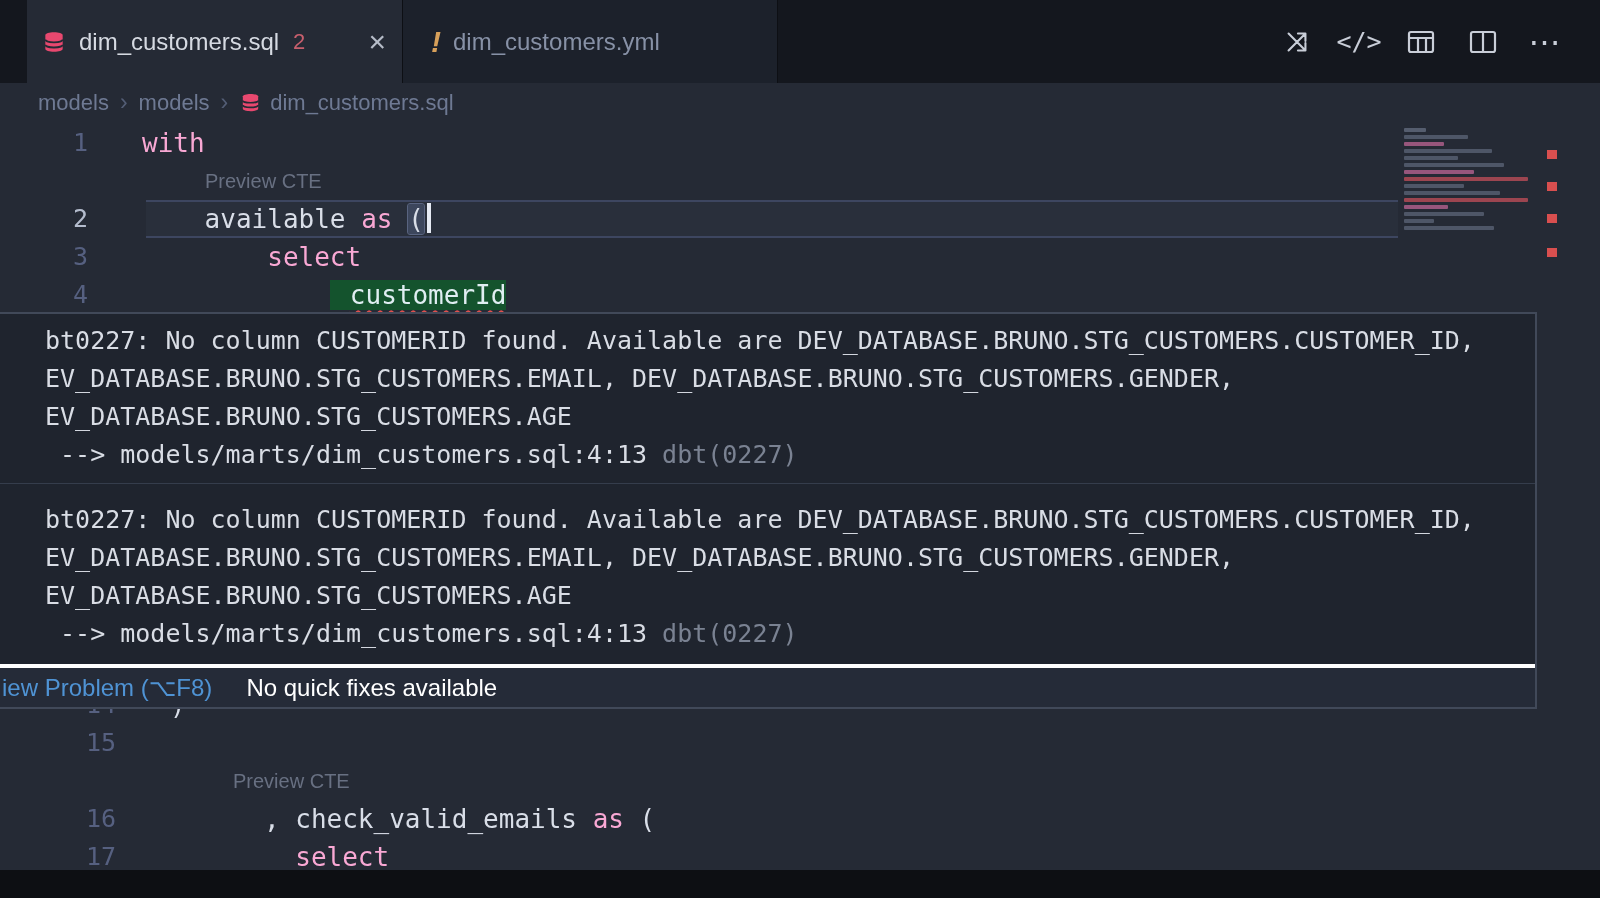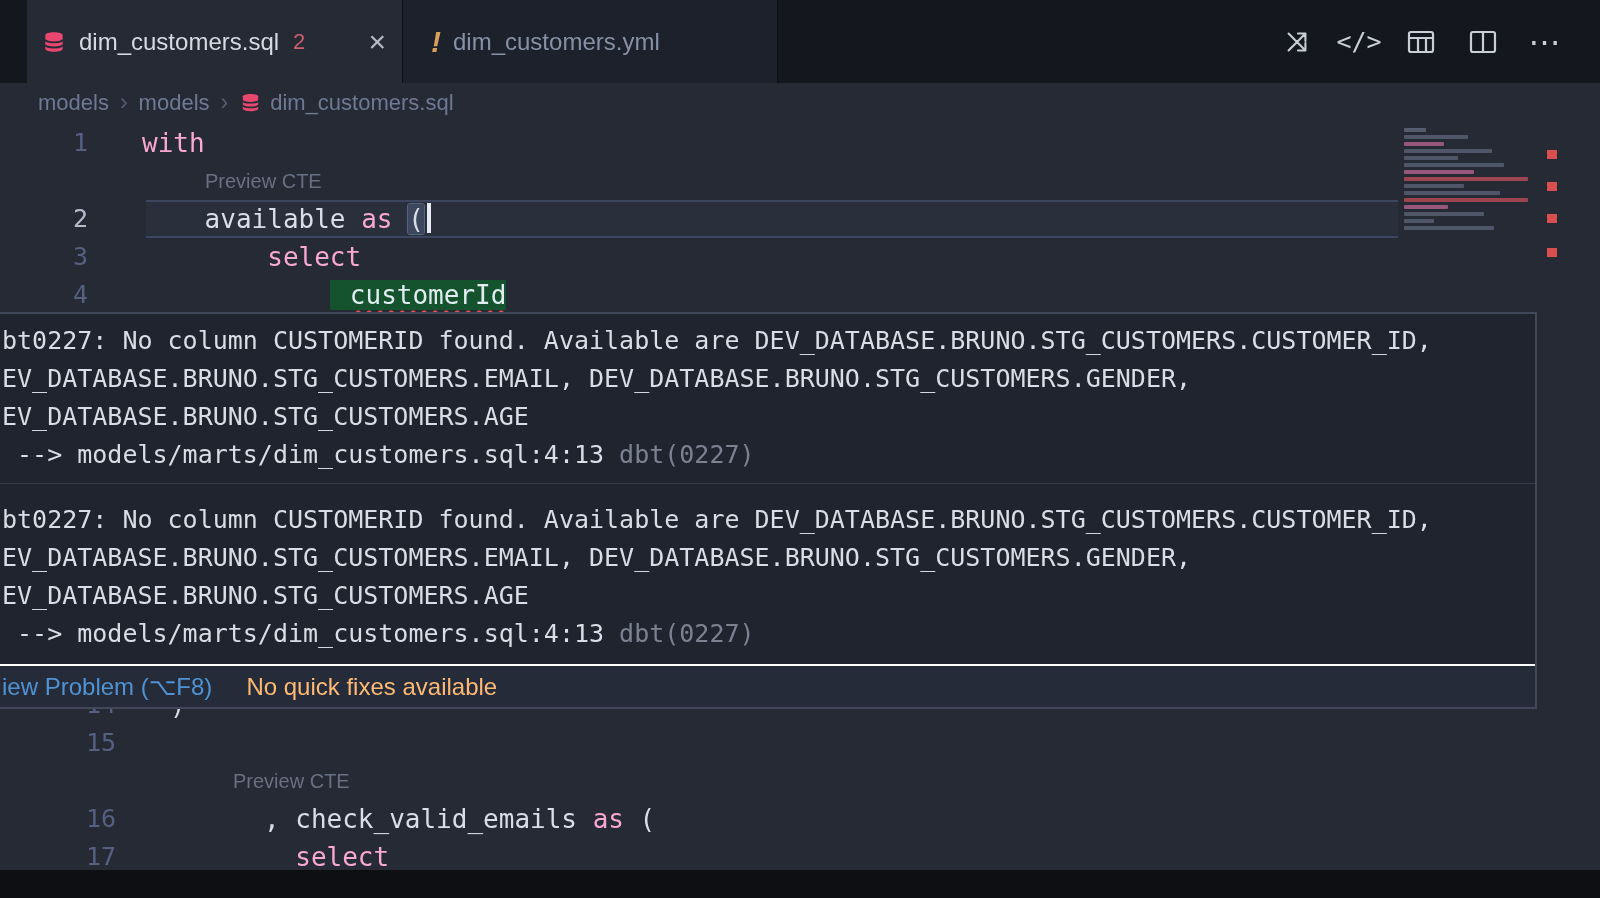--- a/index.html
+++ b/index.html
@@ -60,30 +60,30 @@
   .cursor-bar { display:inline-block; width:4px; height:30px; background:#e6ebf4;
     vertical-align:-5px; margin-left:3px; }
   .err-token { background:#14532d; color:#e0eef2;
     text-decoration:underline wavy #e0504e; text-decoration-thickness:2px;
     text-underline-offset:6px;padding-left:20px; }
 
   
   .hover-popup { position:absolute; left:0; top:312px; width:1537px; z-index:30;
     background:#1f242e; border:2px solid #414959; border-left:none;
     font-family:"DejaVu Sans Mono", monospace; font-size:25px; color:#d9dde5; }
-  .hp-sec { padding-top:8px; }
+  .hp-sec { padding-top:8px;padding-left:43px; }
   .hp-sec.first { padding-top:8px; }
   .hp-line { height:38px; line-height:38px; white-space:pre; padding-left:2px; }
   .hp-src { color:#7a8292; }
   .hp-div { height:1px; background:#353d4c; margin:9px 0 9px 0; }
-  .hp-status { margin-top:11px; border-top:2px solid #ffffff; background:#252b38;
+  .hp-status { margin-top:11px; border-top:4px solid #ffffff; background:#252b38;
     height:43px; display:flex; align-items:center;
     font-family:"Liberation Sans", sans-serif; font-size:24px; padding-left:2px; }
   .hp-link { color:#4f93d4; cursor:pointer; }
-  .hp-msg { color:#fdba74; margin-left:34px; }
+  .hp-msg { color:#ffffff; margin-left:34px; }
 
   
   .minimap { position:absolute; left:1404px; top:128px; width:140px; z-index:2; cursor:pointer; }
   .mm-row { height:4px; margin-bottom:3px; border-radius:1px; }
   .ruler-mark { position:absolute; left:1547px; width:10px; height:9px;
     background:#d94f4f; z-index:3; }
 </style>
 </head>
 <body>
 

